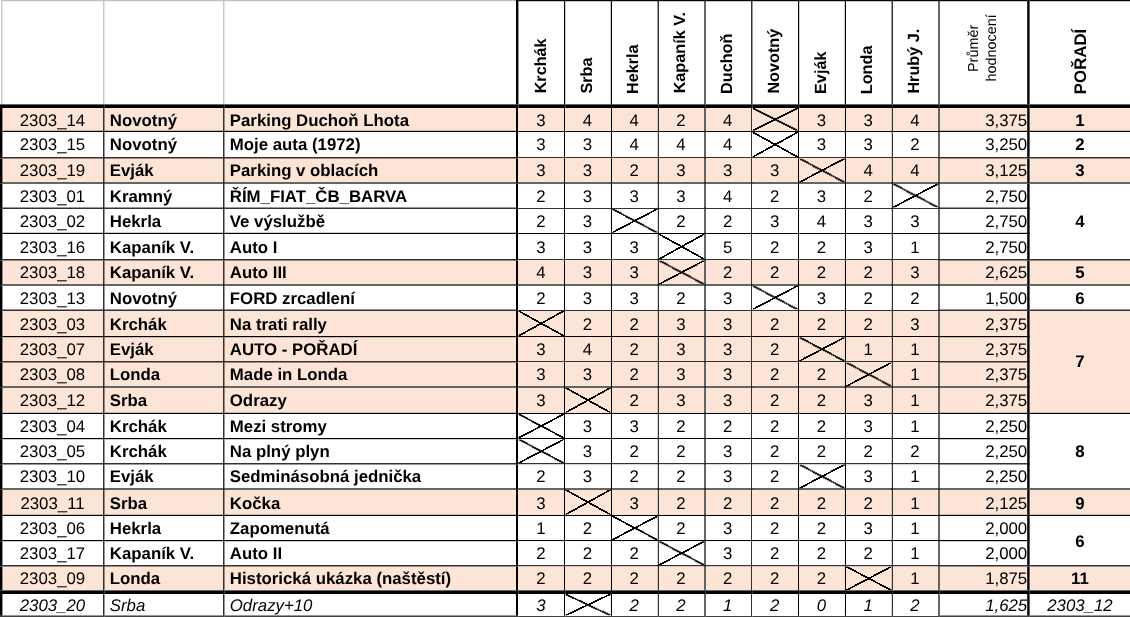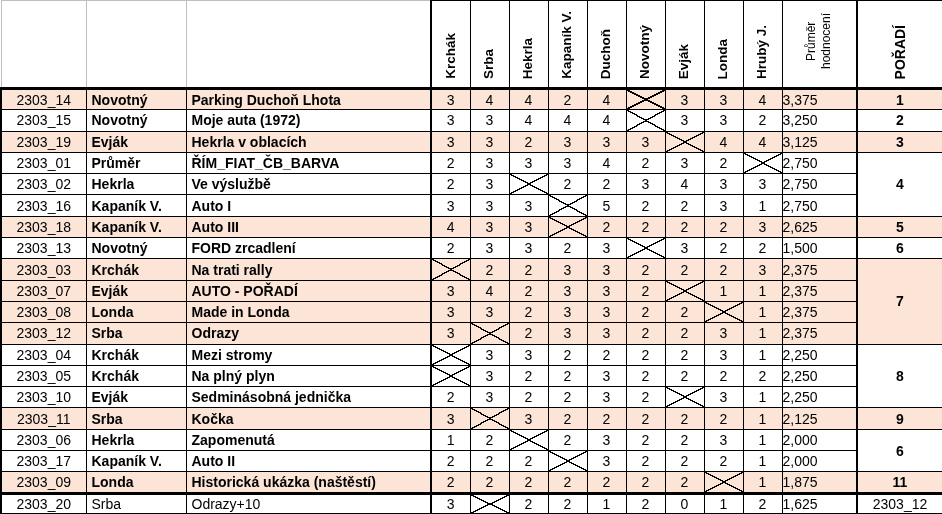--- a/index.html
+++ b/index.html
@@ -20,25 +20,25 @@
   .h-rank .vtext{font-size:14px;}
 
   td{border:1px solid #000;font-size:14px;padding:0;overflow:hidden;white-space:nowrap;
      vertical-align:middle;background:#fff;}
   tr.hl td{background:var(--hl,#fce4d6);}
   .c-id{border-left:2px solid #000;text-align:center;}
   .c-author,.c-title{font-weight:bold;text-align:left;padding-left:5px;}
   tr.plain .c-author,tr.plain .c-title{font-weight:normal;}
   .c-score{text-align:center;position:relative;}
   .c-score.first{border-left:2px solid #000;}
-  .c-avg{text-align:left;}
+  .c-avg{text-align:right;}
   .c-rank{text-align:center;font-weight:bold;font-size:14px;
           border-left:2px solid #000;border-right:2px solid #000;}
   .c-rank.plain-rank{font-weight:normal;}
-  tr.sep-top td{border-top:3px solid #000;}
+  tr.sep-top td{border-top:3px solid #000;font-style:italic;}
   tbody tr:last-child td{border-bottom:3px solid #000;}
 
   .cross{position:absolute;inset:0;
     background-image:
       linear-gradient(to top right,   transparent calc(50% - 0.7px), #000 calc(50% - 0.7px), #000 calc(50% + 0.7px), transparent calc(50% + 0.7px)),
       linear-gradient(to bottom right,transparent calc(50% - 0.7px), #000 calc(50% - 0.7px), #000 calc(50% + 0.7px), transparent calc(50% + 0.7px));
   }
 </style>
 </head>
 <body>
@@ -133,38 +133,38 @@
         </td>
     <td class="c-score">3</td>
     <td class="c-score">3</td>
     <td class="c-score">2</td>
     <td class="c-avg">3,250</td>
     <td class="c-rank">2</td>
   </tr>
       <tr class="hl">
     <td class="c-id">2303_19</td>
     <td class="c-author">Evják</td>
-    <td class="c-title">Hekrla v oblacích</td>
+    <td class="c-title">Parking v oblacích</td>
     <td class="c-score first">3</td>
     <td class="c-score">3</td>
     <td class="c-score">2</td>
     <td class="c-score">3</td>
     <td class="c-score">3</td>
     <td class="c-score">3</td>
     <td class="c-score">
           <div class="cross"></div>
         </td>
     <td class="c-score">4</td>
     <td class="c-score">4</td>
     <td class="c-avg">3,125</td>
     <td class="c-rank">3</td>
   </tr>
       <tr>
     <td class="c-id">2303_01</td>
-    <td class="c-author">Průměr</td>
+    <td class="c-author">Kramný</td>
     <td class="c-title">ŘÍM_FIAT_ČB_BARVA</td>
     <td class="c-score first">2</td>
     <td class="c-score">3</td>
     <td class="c-score">3</td>
     <td class="c-score">3</td>
     <td class="c-score">4</td>
     <td class="c-score">2</td>
     <td class="c-score">3</td>
     <td class="c-score">2</td>
     <td class="c-score">

